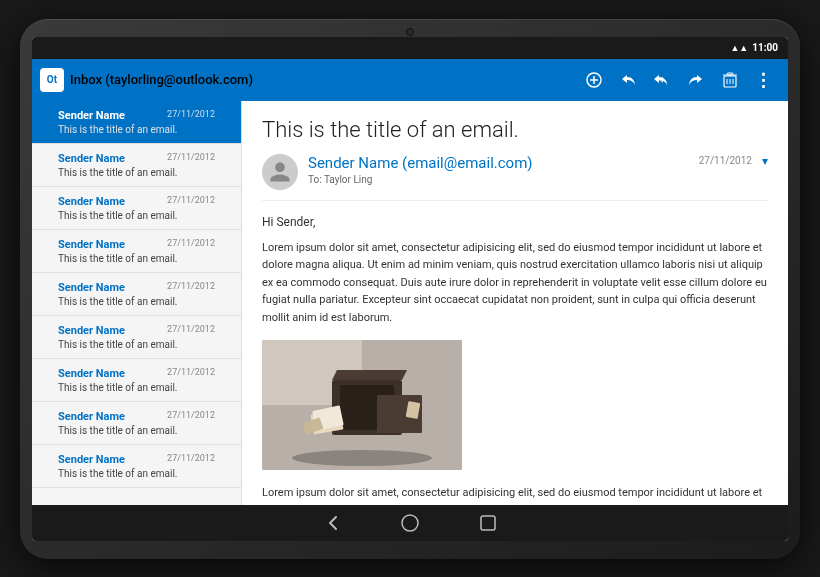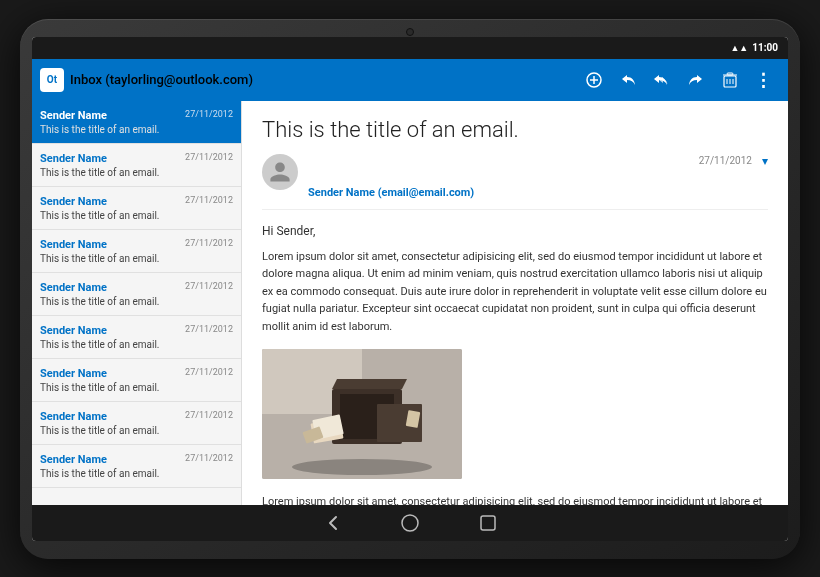--- a/index.html
+++ b/index.html
@@ -141,21 +141,21 @@
     
     .email-list {
       width: 210px;
       background: #f5f5f5;
       border-right: 1px solid #ddd;
       overflow-y: auto;
       flex-shrink: 0;
     }
 
     .email-item {
-      padding: 8px 8px;
+      padding: 8px 26px;
       border-bottom: 1px solid #e0e0e0;
       cursor: pointer;
     }
 
     .email-item.selected {
       background: #0072C6;
     }
 
     .email-item.selected .email-sender {
       color: #fff;
@@ -233,24 +233,23 @@
       width: 24px;
       height: 24px;
       fill: #888;
     }
 
     .email-meta {
       flex: 1;
     }
 
     .email-from {
-      font-size: 11px;
+      font-size: 15px;
       color: #0072C6;
-      font-weight: bold;
-      margin-top: 32px;
+      font-weight: normal;
     }
 
     .email-to {
       font-size: 10px;
       color: #666;
       margin-top: 2px;
     }
 
     .email-detail-date {
       font-size: 10px;
@@ -483,20 +482,21 @@
         <h1 class="email-detail-title">This is the title of an email.</h1>
 
         <div class="email-detail-header">
           <div class="sender-avatar">
             <svg viewBox="0 0 24 24">
               <path d="M12 12c2.7 0 4.8-2.1 4.8-4.8S14.7 2.4 12 2.4 7.2 4.5 7.2 7.2 9.3 12 12 12zm0 2.4c-3.2 0-9.6 1.6-9.6 4.8v2.4h19.2v-2.4c0-3.2-6.4-4.8-9.6-4.8z"></path>
             </svg>
           </div>
           <div class="email-meta">
             <div class="email-from">Sender Name (email@email.com)</div>
+            <div class="email-to">To: Taylor Ling</div>
           </div>
           <div class="header-right">
             <span class="email-detail-date">27/11/2012</span>
             <span class="chevron-down">▾</span>
           </div>
         </div>
 
         <p class="email-greeting">Hi Sender,</p>
 
         <p class="email-body-text">Lorem ipsum dolor sit amet, consectetur adipisicing elit, sed do eiusmod tempor incididunt ut labore et dolore magna aliqua. Ut enim ad minim veniam, quis nostrud exercitation ullamco laboris nisi ut aliquip ex ea commodo consequat. Duis aute irure dolor in reprehenderit in voluptate velit esse cillum dolore eu fugiat nulla pariatur. Excepteur sint occaecat cupidatat non proident, sunt in culpa qui officia deserunt mollit anim id est laborum.</p>

